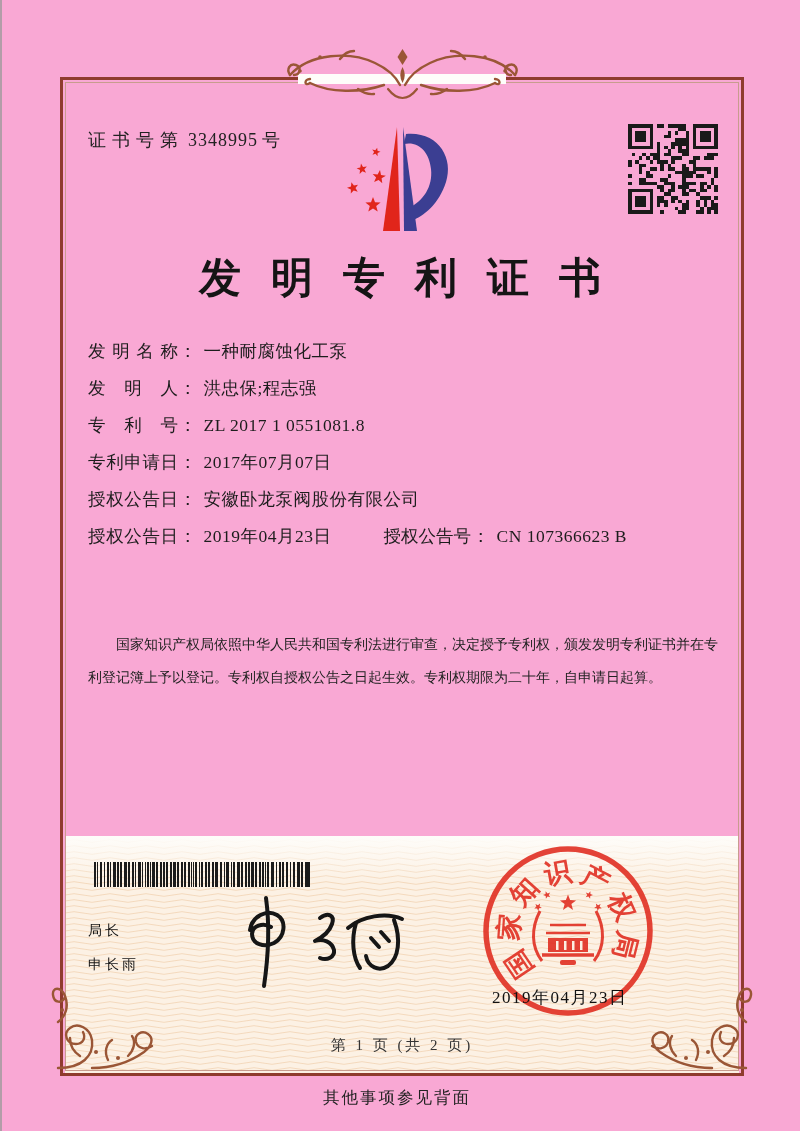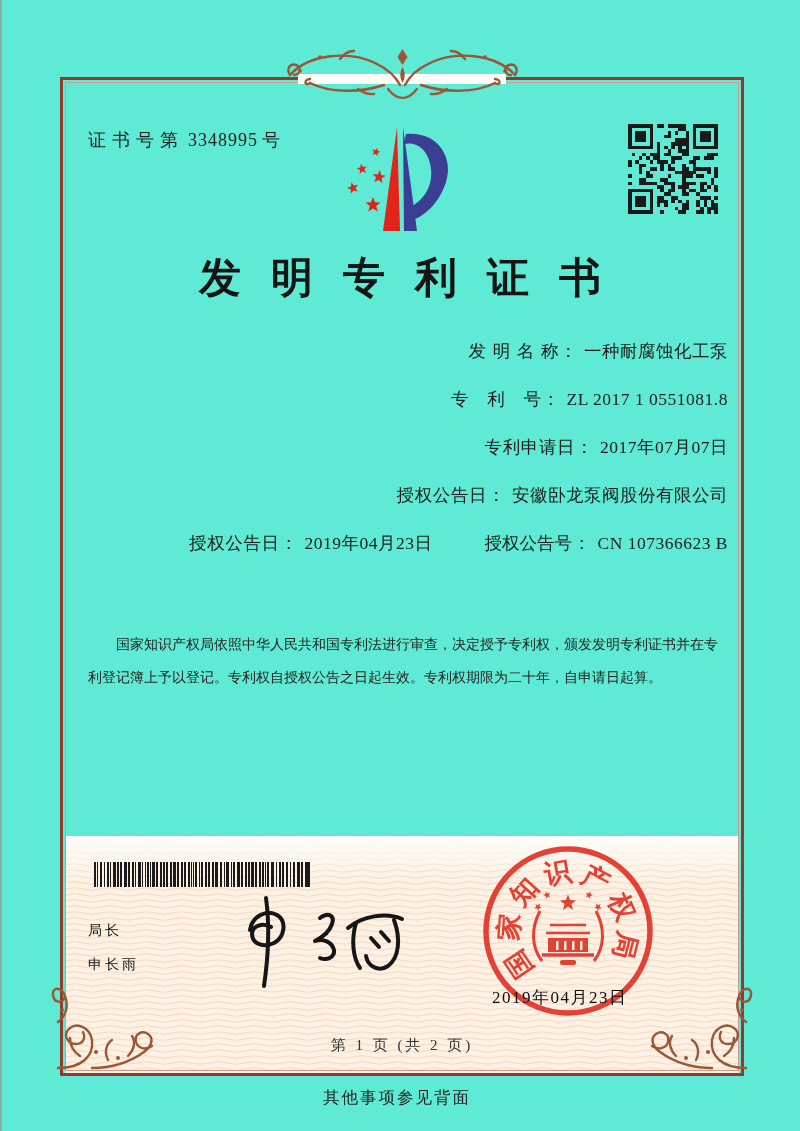--- a/index.html
+++ b/index.html
@@ -1,33 +1,33 @@
 <!DOCTYPE html>
 <html><head>
 <meta charset="utf-8">
 <style>
   html,body{margin:0;padding:0;background:#e8e8e8;}
-  .page{position:relative;width:800px;height:1131px;background:#5eead4;overflow:hidden;
+  .page{position:relative;width:800px;height:1131px;background:#f9a8d4;overflow:hidden;
         font-family:"Liberation Serif","DejaVu Serif",serif;color:#1d1d1d;}
   .abs{position:absolute;}
   .scan-edge{left:0;top:0;width:2px;height:1131px;background:#9a9a9a;opacity:.75;}
   
   .frame{left:60px;top:77px;width:684px;height:999px;border:3px solid #8f3b2e;box-sizing:border-box;}
   .frame-inner{position:absolute;left:2px;top:2px;right:2px;bottom:2px;border:1px solid #c89c8e;}
   
   .band{left:65px;top:836px;width:674px;height:237px;background:#fcf1e4;overflow:hidden;}
   .band-fade{left:65px;top:836px;width:674px;height:46px;
              background:linear-gradient(180deg,#fefdfa 0%,rgba(254,253,250,0) 100%);}
   .orn-patch{left:298px;top:74px;width:208px;height:10px;background:#fefdfa;}
   .cert-no{left:88px;top:128px;font-size:18px;letter-spacing:2px;color:#222;}
   .cert-no .sp{letter-spacing:6px;}
   .cert-no .num{letter-spacing:1px;padding:0 4px;}
   .doc-title{left:0;top:250px;width:800px;text-align:center;font-size:42px;font-weight:700;
              letter-spacing:30px;text-indent:30px;color:#151515;}
-  .fields{left:88px;top:340px;width:640px;display:flex;flex-direction:column;gap:25px;font-size:17.5px;align-items:flex-end;}
+  .fields{left:88px;top:340px;width:640px;display:flex;flex-direction:column;gap:14px;font-size:17.5px;}
   .frow{height:23px;line-height:23px;white-space:nowrap;}
   .flabel{display:inline-block;width:90px;text-align:justify;text-align-last:justify;vertical-align:bottom;}
   .colon{margin-left:1px;}
   .fvalue{margin-left:7px;letter-spacing:.5px;}
   .grant2{margin-left:52px;}
   .paras{left:88px;top:628px;width:632px;font-size:14px;line-height:33px;color:#232323;}
   .paras p{margin:0;text-indent:2em;}
   .barcode{left:94px;top:862px;}
   .signer{left:88px;font-size:14px;letter-spacing:3px;color:#141414;}
   .signer.t1{top:922px;}
@@ -463,20 +463,23 @@
       <rect x="24" y="24" width="1" height="1" fill="#1a1a1a"></rect>
     </svg>
 
   <div class="abs doc-title">发明专利证书</div>
 
   <div class="abs fields">
     <div class="frow">
       <span class="flabel">发明名称</span><span class="colon">：</span><span class="fvalue">一种耐腐蚀化工泵</span>
     </div>
     <div class="frow">
+      <span class="flabel">发明人</span><span class="colon">：</span><span class="fvalue">洪忠保;程志强</span>
+    </div>
+    <div class="frow">
       <span class="flabel">专利号</span><span class="colon">：</span><span class="fvalue">ZL 2017 1 0551081.8</span>
     </div>
     <div class="frow">
       <span class="flabel">专利申请日</span><span class="colon">：</span><span class="fvalue">2017年07月07日</span>
     </div>
     <div class="frow">
       <span class="flabel">授权公告日</span><span class="colon">：</span><span class="fvalue">安徽卧龙泵阀股份有限公司</span>
     </div>
     <div class="frow">
       <span class="flabel">授权公告日</span><span class="colon">：</span><span class="fvalue">2019年04月23日</span><span class="grant2">授权公告号</span><span class="colon">：</span><span class="fvalue">CN 107366623 B</span>

